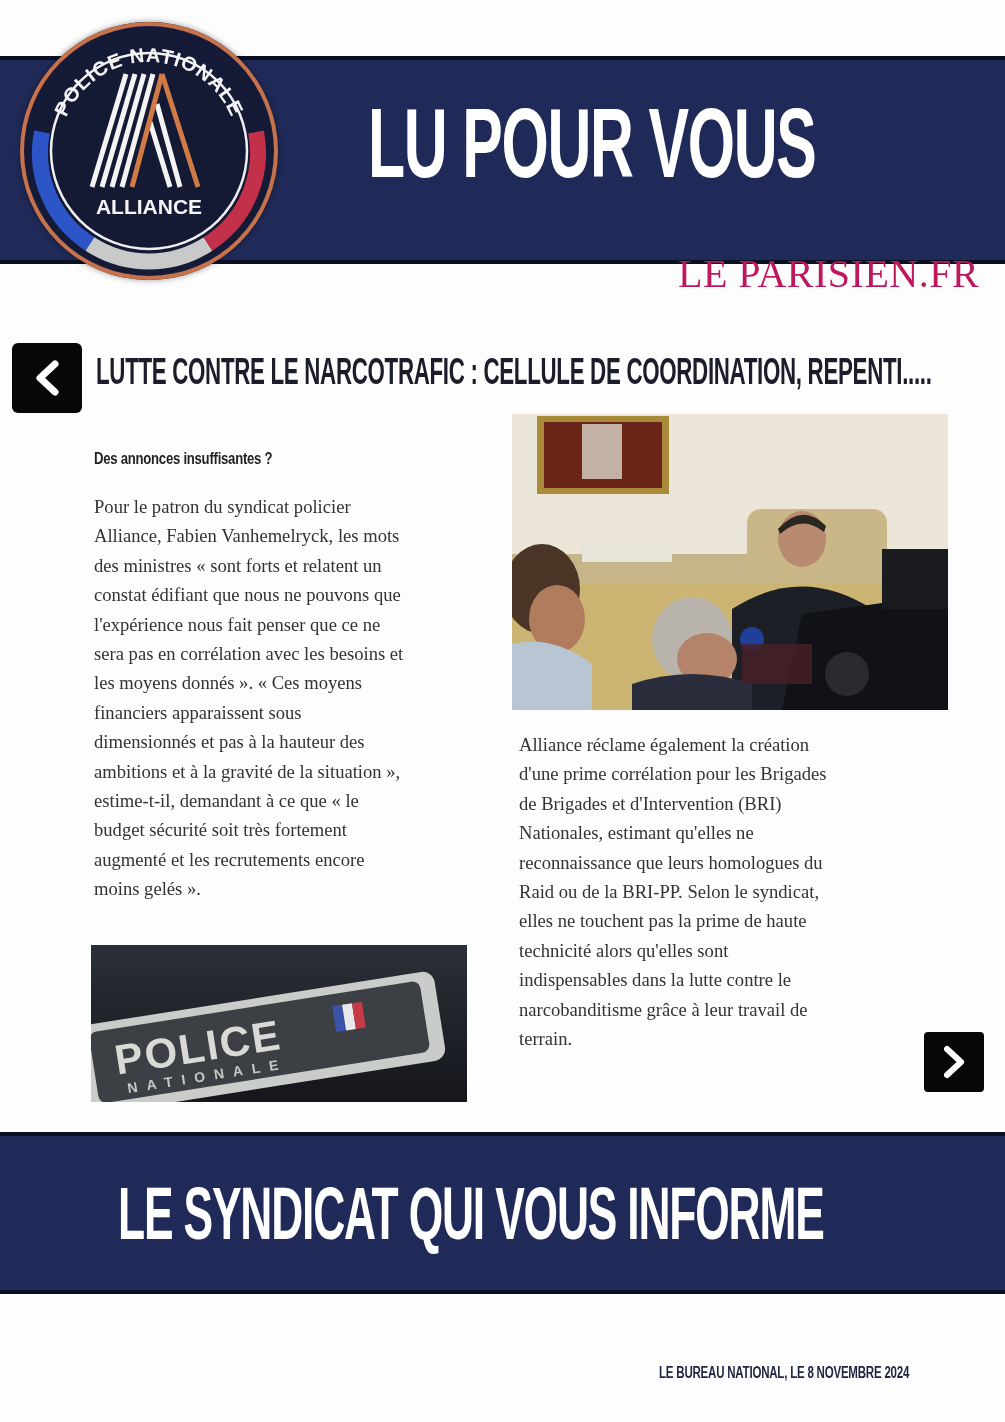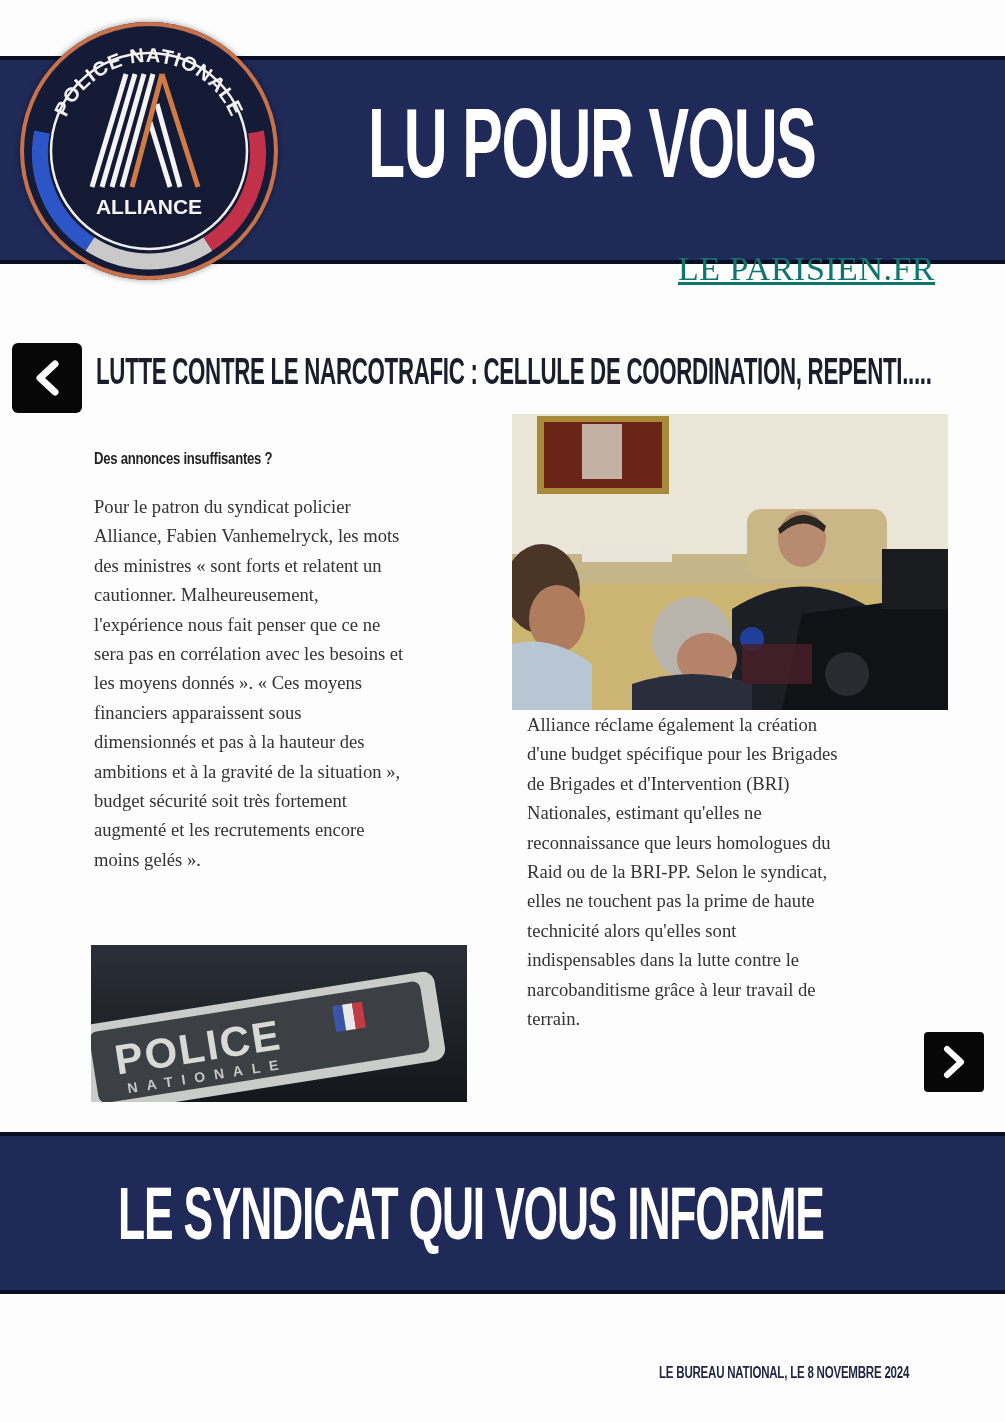--- a/index.html
+++ b/index.html
@@ -7,33 +7,33 @@
   .banner { position:absolute; left:0; width:1005px; background:#1f2a58; border-top:4px solid #0b0f22; border-bottom:4px solid #0b0f22; box-sizing:border-box; }
   .banner-top { top:56px; height:208px; }
   .banner-bottom { top:1132px; height:162px; }
   .banner-title { position:absolute; color:#fff; font-family:"Liberation Sans", sans-serif; font-weight:bold; letter-spacing:-2px; transform-origin:left center; white-space:nowrap; }
   .banner-top .banner-title { left:368px; top:18px; font-size:98px; line-height:130px; transform:scaleX(0.62); }
   .banner-bottom .banner-title { left:118px; top:24px; font-size:74px; line-height:108px; transform:scaleX(0.6); }
 
   .logo { position:absolute; left:20px; top:22px; width:258px; height:258px; border-radius:50%; background:#1a1f3e; box-shadow:0 0 0 4px #c7724a inset, 0 0 6px rgba(0,0,0,.4); overflow:hidden; }
   .logo svg { position:absolute; left:0; top:0; }
 
-  .source { position:absolute; left:678px; top:250px; font-size:34px; color:#0f766e; letter-spacing:0.5px;text-decoration:underline; }
+  .source { position:absolute; left:678px; top:250px; font-size:40px; color:#be185d; letter-spacing:0.5px; }
 
   .nav-btn { position:absolute; width:70px; height:70px; background:#070707; border-radius:6px; display:flex; align-items:center; justify-content:center; cursor:pointer; }
   .nav-prev { left:12px; top:343px; }
   .nav-next { left:924px; top:1032px; width:60px; height:60px; border-radius:4px; }
 
   .headline { position:absolute; left:96px; top:350px; font-family:"Liberation Sans", sans-serif; font-weight:bold; font-size:36px; color:#1b1d2b; white-space:nowrap; transform:scaleX(0.62); transform-origin:left center; letter-spacing:-0.5px; line-height:44px; }
 
   .subhead { position:absolute; left:94px; top:450px; font-family:"Liberation Sans", sans-serif; font-weight:bold; font-size:16px; color:#222; transform:scaleX(0.82); transform-origin:left center; white-space:nowrap; letter-spacing:-0.3px; }
 
   .col-text { position:absolute; font-size:18.6px; line-height:29.4px; color:#333; }
   .col-left { left:94px; top:492px; width:390px; }
-  .col-right { left:519px; top:710px; width:400px;margin-left:8px; }
+  .col-right { left:519px; top:730px; width:400px; }
   .col-text span { display:block; white-space:nowrap; }
 
   .photo { position:absolute; left:512px; top:414px; width:436px; height:296px; overflow:hidden; background:#d6cdb4; }
   .badge-photo { position:absolute; left:91px; top:945px; width:376px; height:157px; overflow:hidden; background:#1c1f25; }
 
   .footer-sign { position:absolute; left:659px; top:1364px; font-family:"Liberation Sans", sans-serif; font-weight:bold; font-size:16px; color:#1f2440; transform:scaleX(0.72); transform-origin:left center; white-space:nowrap; letter-spacing:-0.3px; }
 </style>
 </head>
 <body>
 
@@ -79,27 +79,28 @@
 </div>
 
 <div class="headline">LUTTE CONTRE LE NARCOTRAFIC : CELLULE DE COORDINATION, REPENTI.....</div>
 
 <div class="subhead">Des annonces insuffisantes ?</div>
 
 <div class="col-text col-left">
   <span>Pour le patron du syndicat policier</span>
   <span>Alliance, Fabien Vanhemelryck, les mots</span>
   <span>des ministres « sont forts et relatent un</span>
-  <span>cautionner. Malheureusement,</span>
+  <span>constat édifiant que nous ne pouvons que</span>
   <span>l'expérience nous fait penser que ce ne</span>
   <span>sera pas en corrélation avec les besoins et</span>
   <span>les moyens donnés ». « Ces moyens</span>
   <span>financiers apparaissent sous</span>
   <span>dimensionnés et pas à la hauteur des</span>
   <span>ambitions et à la gravité de la situation »,</span>
+  <span>estime-t-il, demandant à ce que « le</span>
   <span>budget sécurité soit très fortement</span>
   <span>augmenté et les recrutements encore</span>
   <span>moins gelés ».</span>
 </div>
 
 <div class="photo">
   <svg width="436" height="296" viewBox="0 0 436 296">
     <rect width="436" height="296" fill="#e4dccb"></rect>
     <rect x="0" y="0" width="436" height="140" fill="#ece6d8"></rect>
     <rect x="25" y="2" width="132" height="78" fill="#a88a3a"></rect>
@@ -121,21 +122,21 @@
     <circle cx="240" cy="225" r="12" fill="#1f3f9a"></circle>
     <path d="M290 200 L436 180 L436 296 L270 296 Z" fill="#111216"></path>
     <rect x="370" y="135" width="66" height="60" fill="#1b1c20"></rect>
     <circle cx="335" cy="260" r="22" fill="#2a2b30"></circle>
     <rect x="230" y="230" width="70" height="40" fill="#4a1f28" opacity="0.8"></rect>
   </svg>
 </div>
 
 <div class="col-text col-right">
   <span>Alliance réclame également la création</span>
-  <span>d'une budget spécifique pour les Brigades</span>
+  <span>d'une prime corrélation pour les Brigades</span>
   <span>de Brigades et d'Intervention (BRI)</span>
   <span>Nationales, estimant qu'elles ne</span>
   <span>reconnaissance que leurs homologues du</span>
   <span>Raid ou de la BRI-PP. Selon le syndicat,</span>
   <span>elles ne touchent pas la prime de haute</span>
   <span>technicité alors qu'elles sont</span>
   <span>indispensables dans la lutte contre le</span>
   <span>narcobanditisme grâce à leur travail de</span>
   <span>terrain.</span>
 </div>

